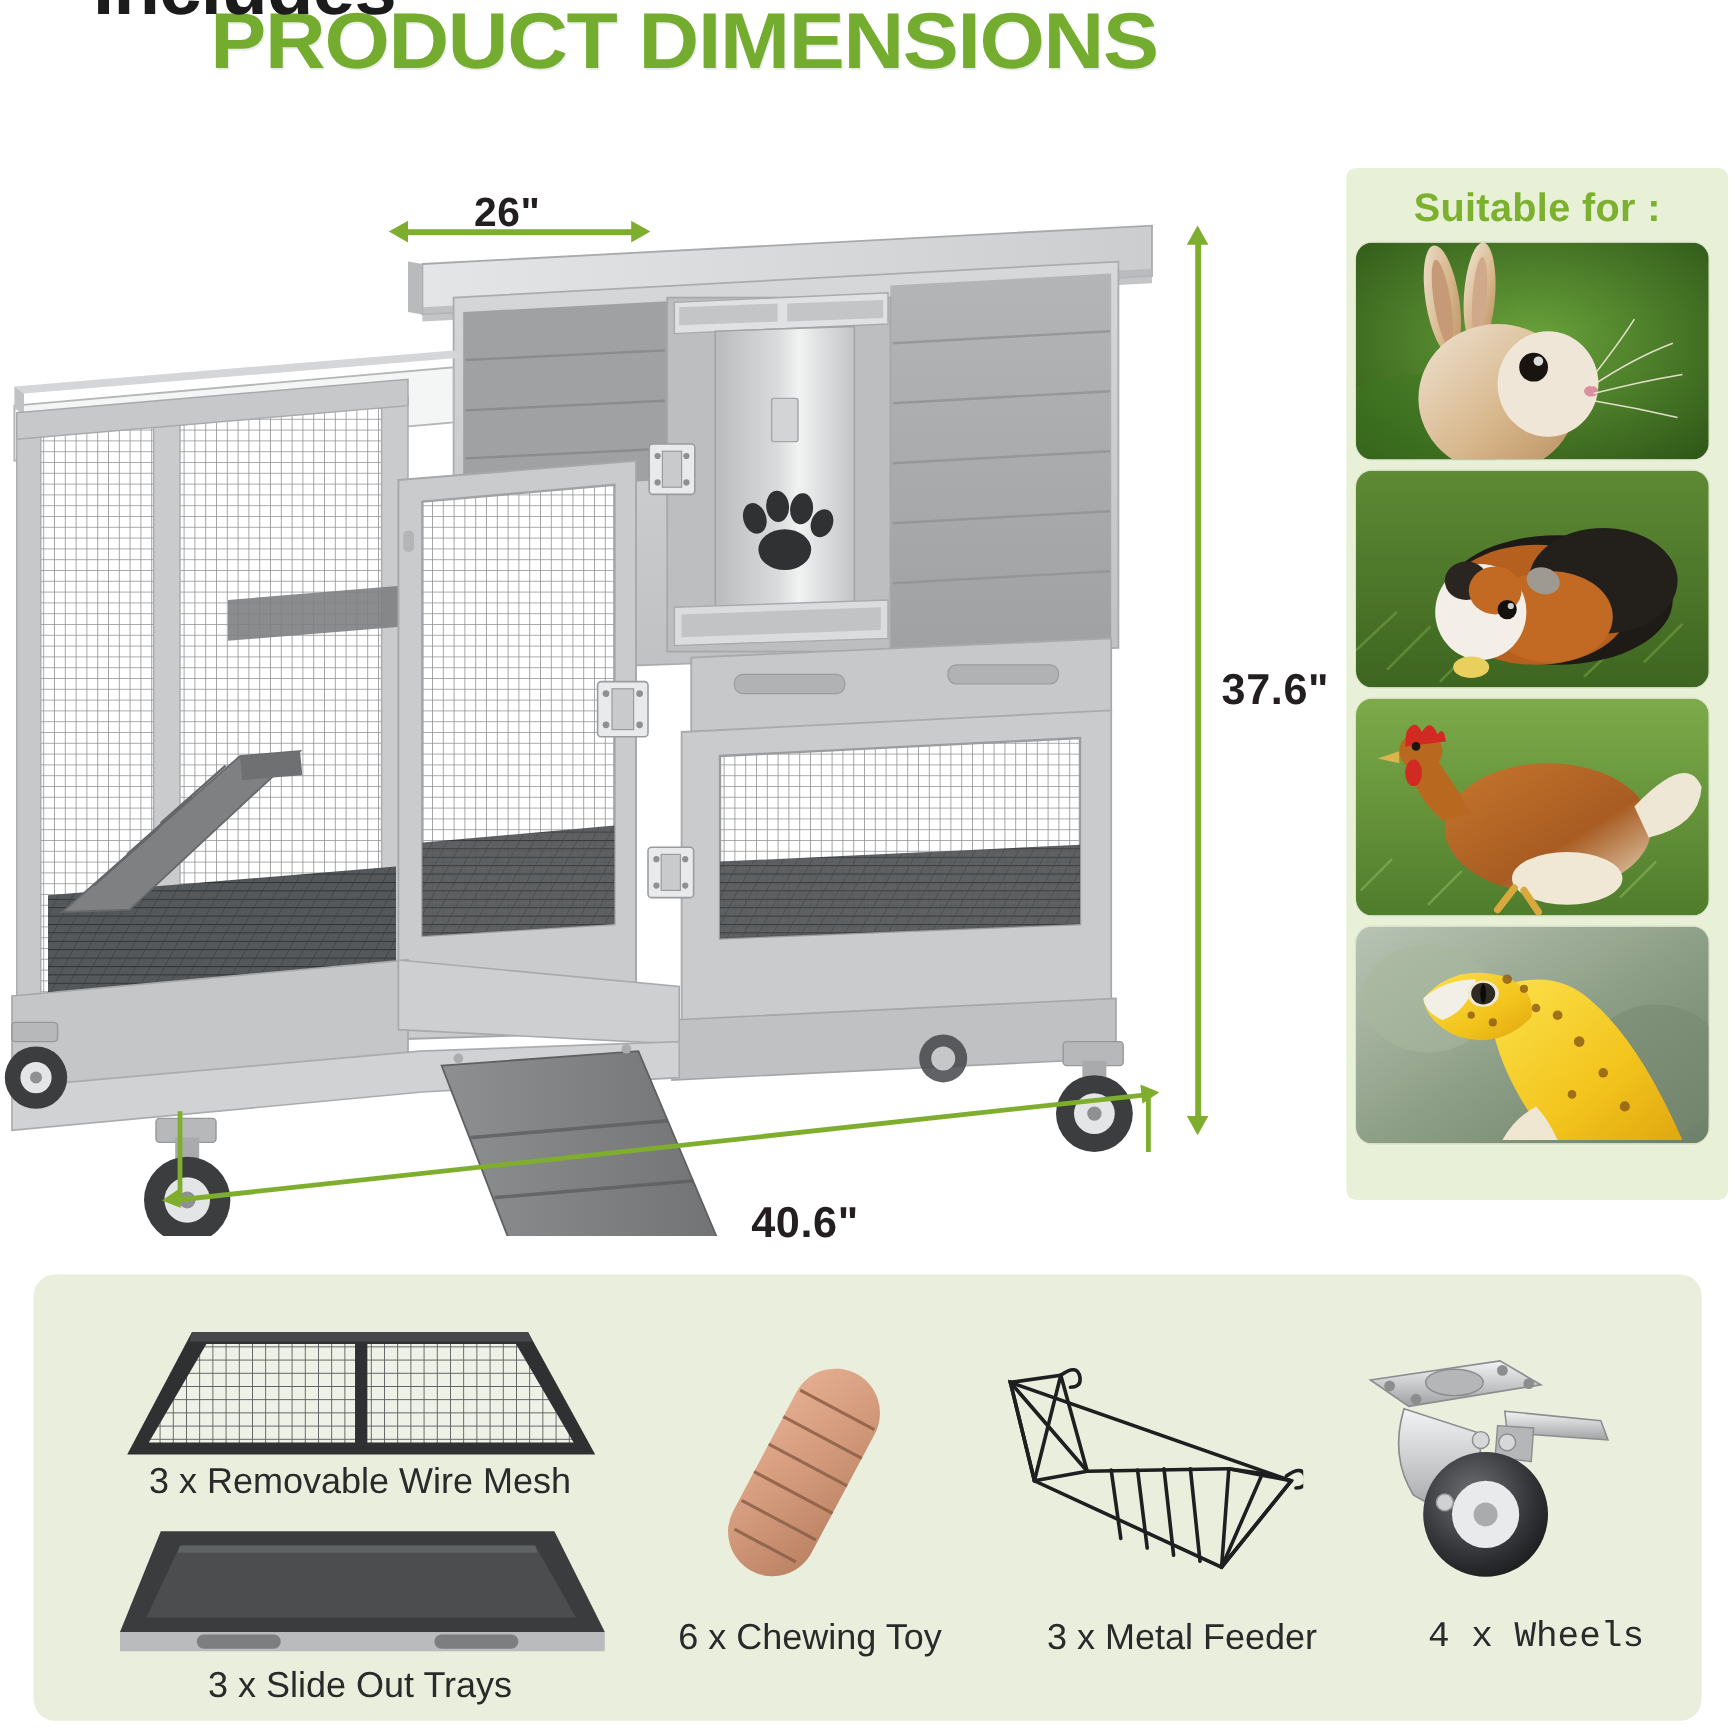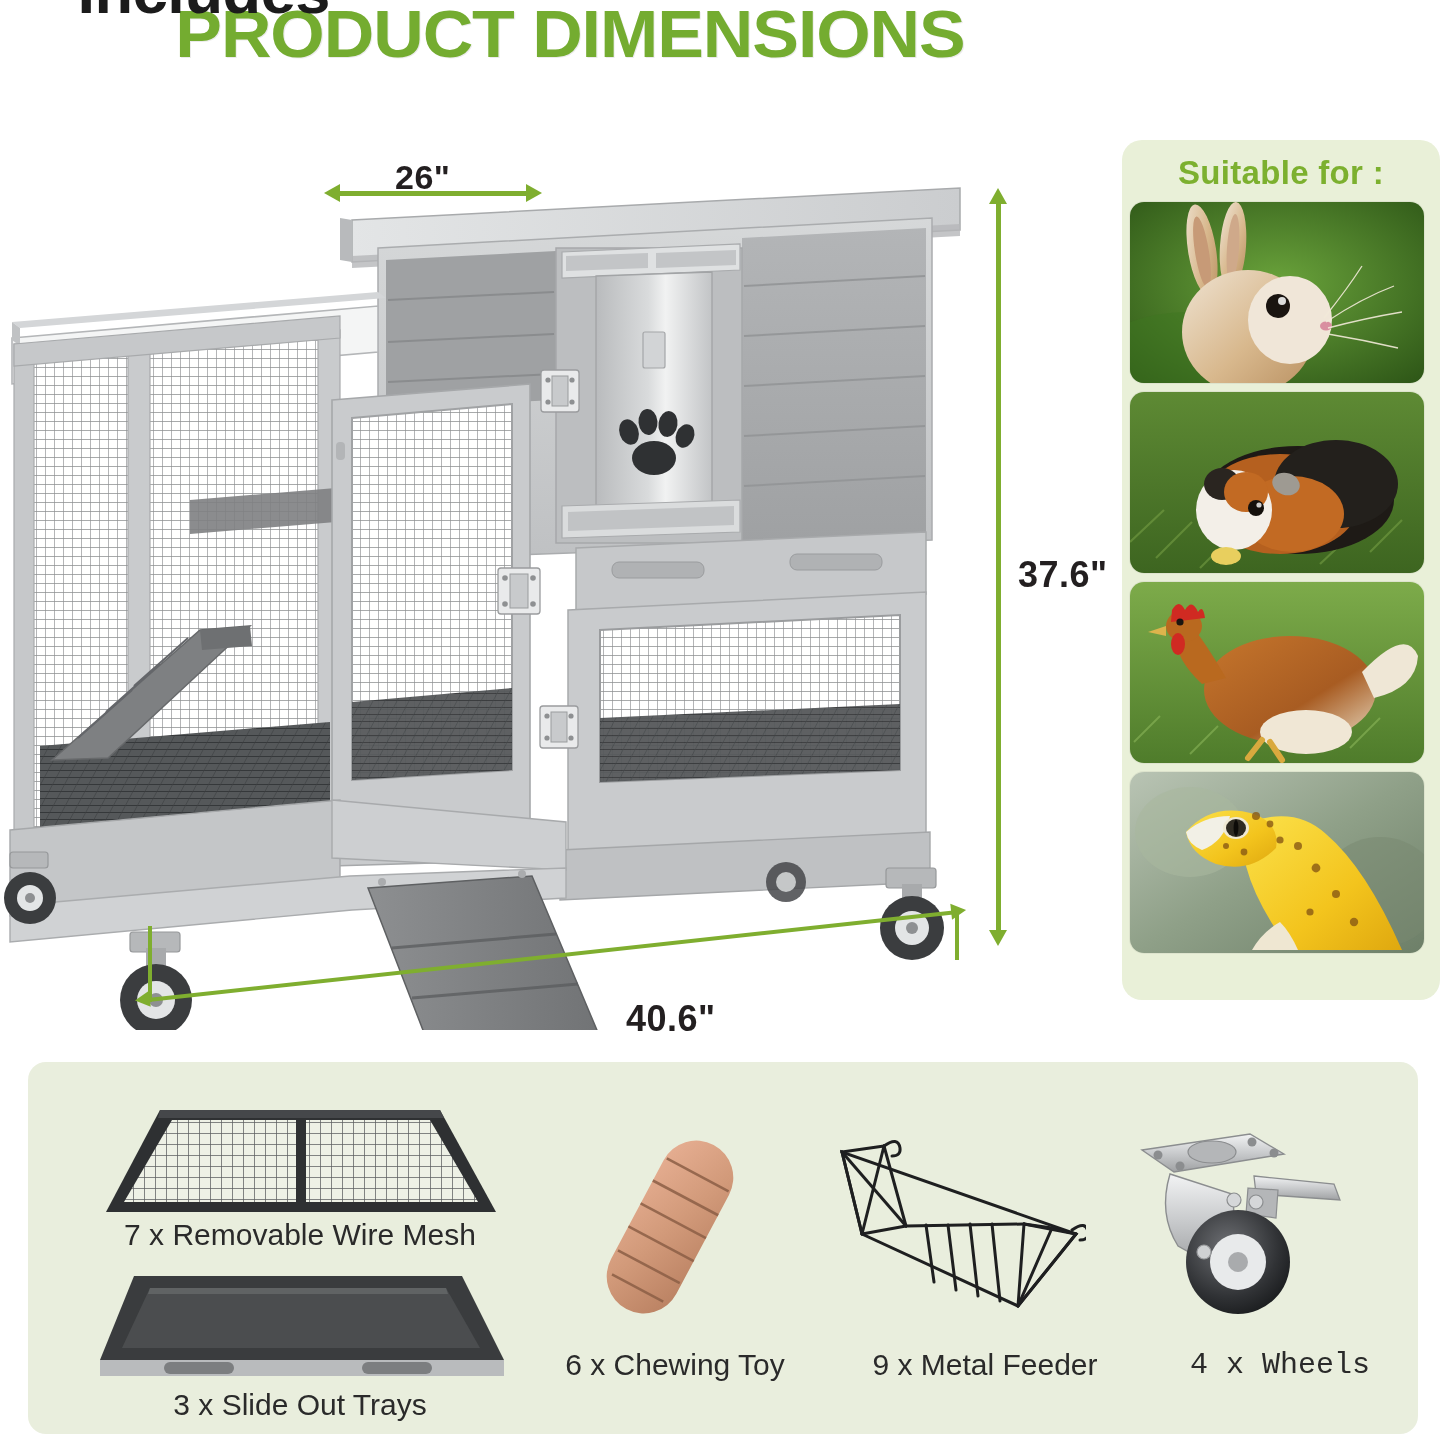--- a/index.html
+++ b/index.html
@@ -81,21 +81,21 @@
   .tick-r { left:955px; top:842px; height:48px; }
 
   
   .hutch { position:absolute; left:0; top:0; width:1060px; height:960px; }
 
   
   .suitable {
     position:absolute; left:1122px; top:140px;
     width:318px; height:860px;
     background:#e9f0d8;
-    border-radius:20px;
+    border-radius:8px;
     padding:10px 8px;
   }
   .suitable-title {
     color:#7cb02f; font-weight:bold; font-size:33px;
     text-align:center; padding:4px 0 10px;
     letter-spacing:.3px;
   }
   .photo {
     width:294px; height:181px;
     border-radius:14px;
@@ -611,17 +611,17 @@
   <polygon points="120,60 150,62 148,90 118,86" fill="#b4b6b8" stroke="#8b8d8f" stroke-width="1.2"></polygon>
   <circle cx="106" cy="72" r="7" fill="#d5d7d9" stroke="#8b8d8f" stroke-width="1.2"></circle>
   <circle cx="128" cy="74" r="7" fill="#d5d7d9" stroke="#8b8d8f" stroke-width="1.2"></circle>
 
   <circle cx="110" cy="134" r="52" fill="url(#tyre)"></circle>
   <circle cx="110" cy="134" r="28" fill="#e8eaeb"></circle>
   <circle cx="110" cy="134" r="10" fill="#a9abad"></circle>
   <circle cx="76" cy="124" r="7" fill="#cfd1d3" stroke="#9a9c9e" stroke-width="1.2"></circle>
 </svg>
 
-<div class="inc-cap cap-mesh">7 x Removable Wire Mesh</div>
+<div class="inc-cap cap-mesh">3 x Removable Wire Mesh</div>
 <div class="inc-cap cap-tray">3 x Slide Out Trays</div>
 <div class="inc-cap cap-toy">6 x Chewing Toy</div>
-<div class="inc-cap cap-feed">9 x Metal Feeder</div>
+<div class="inc-cap cap-feed">3 x Metal Feeder</div>
 <div class="inc-cap cap-wheel">4 x Wheels</div>
 
 </body></html>

